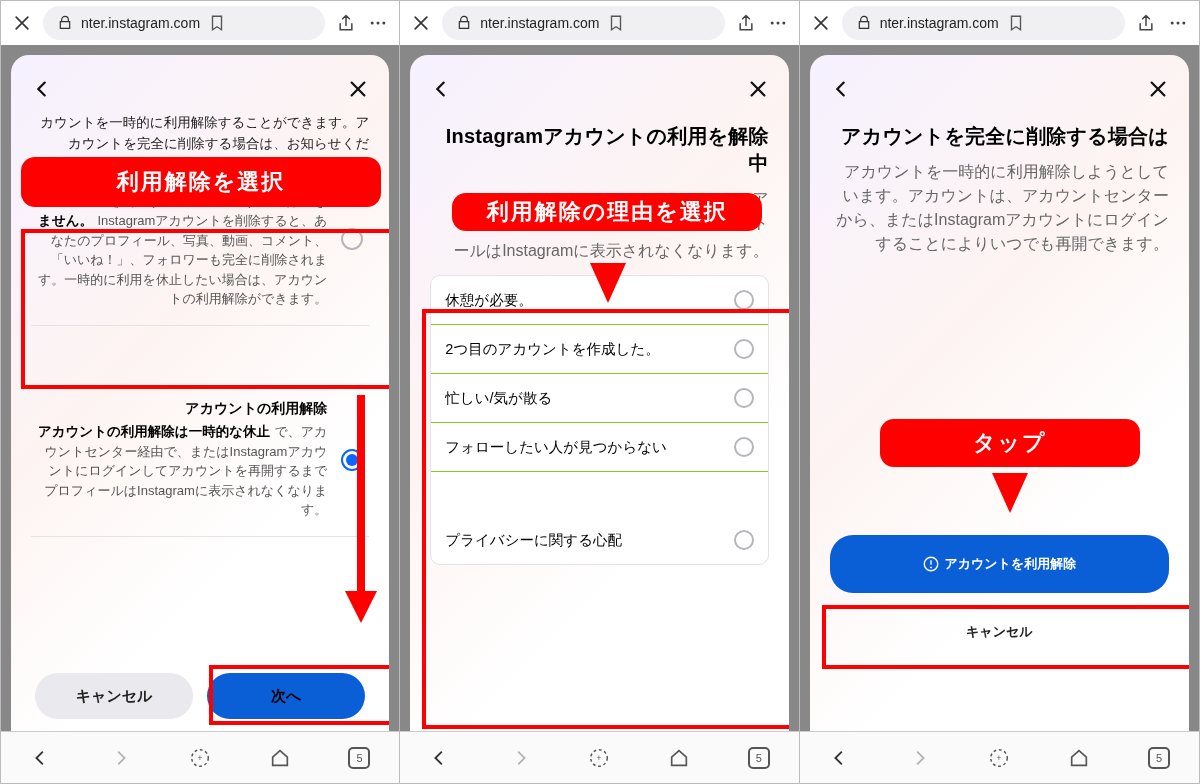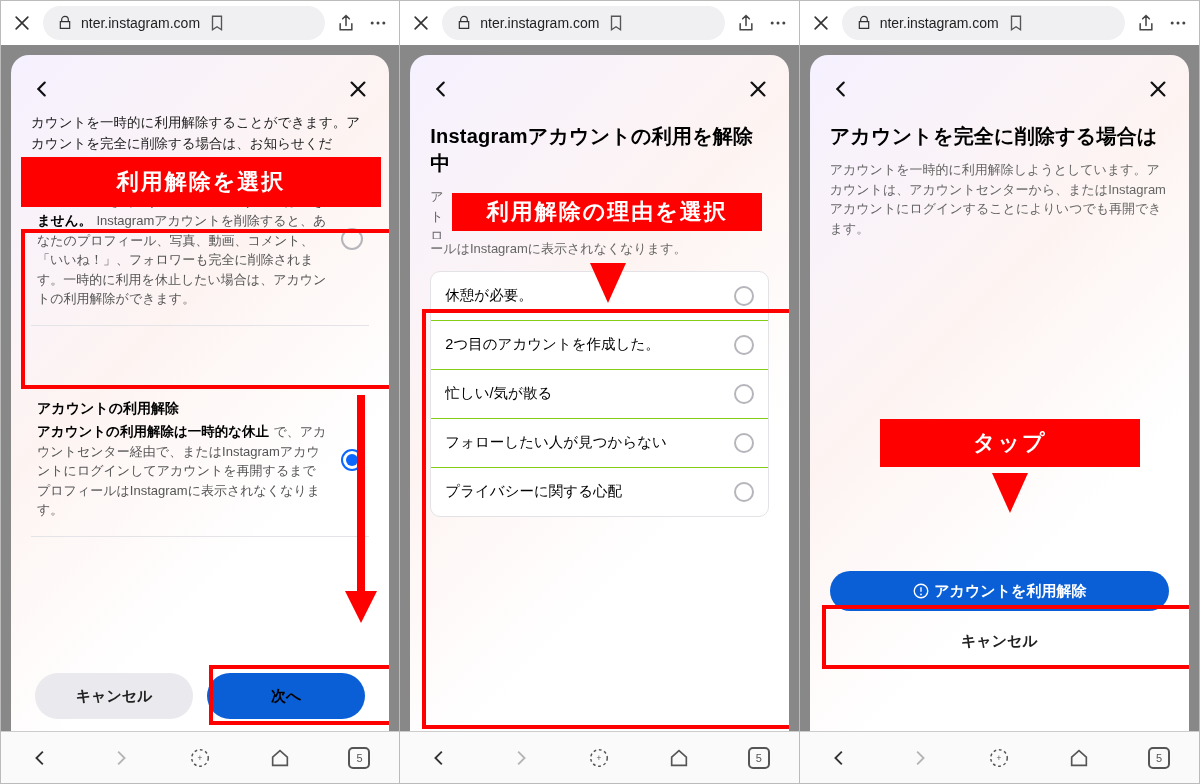--- a/index.html
+++ b/index.html
@@ -1,36 +1,36 @@
 <!DOCTYPE html>
 <html><head>
 <meta charset="utf-8">
 <style>
   * { box-sizing: border-box; margin: 0; padding: 0; }
   html, body { width: 1200px; height: 784px; font-family: -apple-system, "Hiragino Sans", sans-serif; background:#fff; }
-  .wrap { display:flex; width:1200px; height:784px; border:1px solid #bbb; }
+  .wrap { display:flex; width:1200px; height:784px; border:1px solid #bbb;text-align:right; }
   .panel { width:400px; height:100%; border-right:1px solid #bbb; position:relative; display:flex; flex-direction:column; background:#fff; }
   .panel:last-child { border-right:none; }
 
   
   .chrome { height:44px; display:flex; align-items:center; padding:0 10px; gap:10px; }
   .addr { flex:1; display:flex; align-items:center; gap:8px; background:#f0f0f3; border-radius:22px; padding:4px 14px; height:34px; }
   .url { font-size:14px; color:#222; white-space:nowrap; overflow:hidden; }
   .ico { width:22px; height:22px; display:flex; align-items:center; justify-content:center; color:#444; }
   .ico svg { width:20px; height:20px; }
 
   
   .stage { flex:1; position:relative; overflow:hidden; background:#888; }
   .modal { position:absolute; left:10px; right:10px; top:10px; bottom:0; background:linear-gradient(135deg,#f6f1ff 0%,#fdf4f2 40%,#ffffff 70%); border-radius:18px 18px 0 0; padding:18px 20px 0 20px; overflow:hidden; }
   .modal-head { display:flex; align-items:center; justify-content:space-between; height:36px; }
   .back svg, .close svg { width:22px; height:22px; }
   .modal-body { position:relative; padding-top:8px; height:calc(100% - 36px); }
 
   .txt-block { font-size:13.5px; line-height:1.55; color:#222; }
-  .txt-sub { font-size:13px; color:#666; line-height:1.5; }
+  .txt-sub { font-size:16px; color:#666; line-height:1.5; }
 
   
   .opt { display:flex; gap:14px; padding:14px 6px 16px 6px; border-bottom:1px solid #e4e4e8; }
   .opt:last-of-type { border-bottom:none; }
   .opt-text { flex:1; }
   .opt-title { font-size:14px; font-weight:600; margin-bottom:4px; }
   .opt-bold { font-size:13.5px; font-weight:700; line-height:1.4; }
   .opt-desc { font-size:13px; color:#555; line-height:1.5; }
   .radio { width:22px; height:22px; border-radius:50%; border:2px solid #b5b5bb; align-self:center; position:relative; flex-shrink:0; }
   .radio.checked { border-color:#0a66ff; }
@@ -39,30 +39,30 @@
   .btn-row { position:absolute; left:0; right:0; bottom:12px; display:flex; gap:14px; padding:0 4px; }
   .btn { flex:1; height:46px; border-radius:23px; display:flex; align-items:center; justify-content:center; font-size:15px; font-weight:600; }
   .btn.secondary { background:#e9e9ee; color:#222; }
   .btn.primary { background:#0a5fd6; color:#000000; }
 
   h2.title { font-size:20px; font-weight:800; line-height:1.35; margin:6px 0 10px 0; letter-spacing:.2px; }
 
   
   .reason-list { margin-top:12px; background:#fff; border:1px solid #e3e3e7; border-radius:10px; }
   .reason { display:flex; align-items:center; justify-content:space-between; padding:14px 14px; border-bottom:1px solid #84cc16; font-size:14.5px; }
-  .reason:last-child { border-bottom:none; }
+  .reason:last-child { border-bottom:none;margin-top:44px; }
   .r-radio { width:20px; height:20px; border-radius:50%; border:2px solid #b5b5bb; flex-shrink:0; }
 
   
-  .fullbtn { height:40px; border-radius:23px; display:flex; align-items:center; justify-content:center; font-size:15px; font-weight:600; gap:4px; }
+  .fullbtn { height:58px; border-radius:23px; display:flex; align-items:center; justify-content:center; font-size:13px; font-weight:600; gap:4px; }
   .fullbtn.primary { background:#0a5fd6; color:#fff; }
   .fullbtn.link { color:#222; margin-top:10px; }
 
   
-  .callout { position:absolute; background:#ff0000; color:#fff; font-size:22px; font-weight:700; display:flex; align-items:center; justify-content:center; padding:8px 14px; letter-spacing:2px; z-index:5; }
+  .callout { position:absolute; background:#ff0000; color:#fff; font-size:22px; font-weight:700; display:flex; align-items:center; justify-content:center; padding:8px 14px; letter-spacing:2px; z-index:5;border-radius:14px; }
   .redbox { position:absolute; border:4px solid #ff0000; z-index:4; pointer-events:none; }
 
   
   .navbar { height:52px; border-top:1px solid #ccc; display:flex; align-items:center; justify-content:space-around; background:#fafafa; }
   .navbar .ico svg { width:22px; height:22px; }
   .tabcnt { width:22px; height:22px; border:2px solid #555; border-radius:5px; font-size:11px; display:flex; align-items:center; justify-content:center; color:#555; }
 
   
   .vred-arrow { position:absolute; z-index:5; }
 </style>

